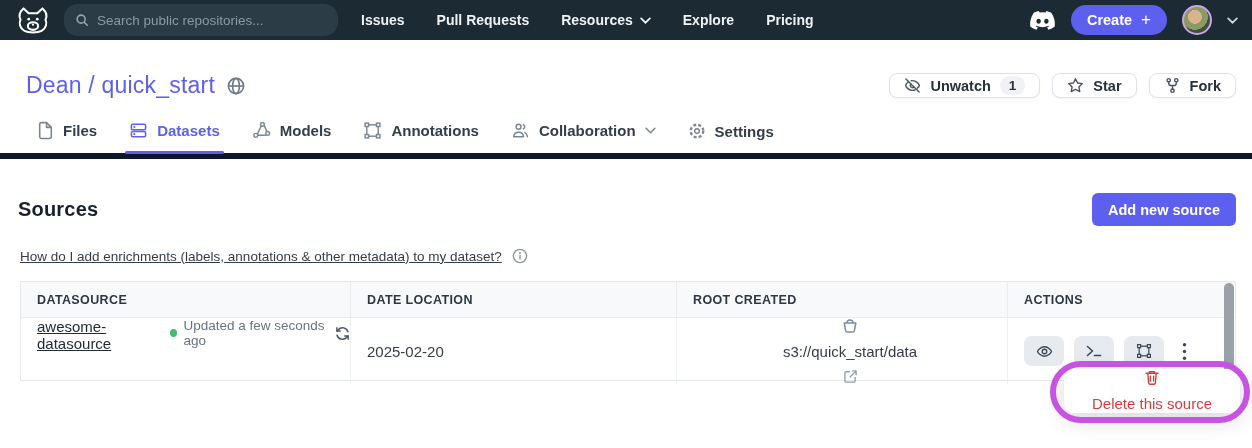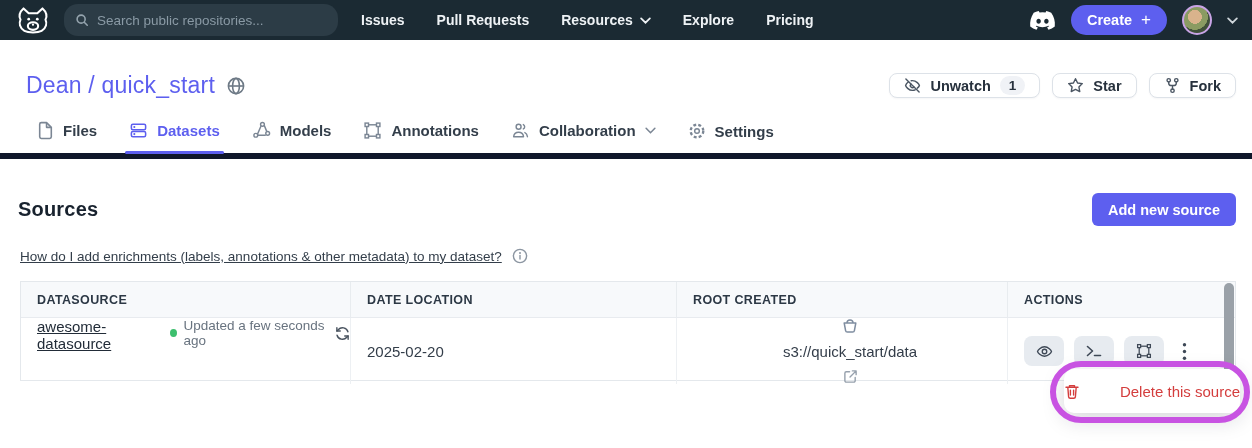--- a/index.html
+++ b/index.html
@@ -84,21 +84,21 @@
   .act-btn { width:40px; height:30px; background:#e7ebf0; border:none; border-radius:8px;
     display:flex; align-items:center; justify-content:center; color:#3e4856; cursor:pointer; }
   .kebab { width:20px; display:flex; align-items:center; justify-content:center; color:#3e4856;
     background:none; border:none; cursor:pointer; }
   .scroll-thumb { position:absolute; top:1px; right:1px; width:10px; height:92px; background:#9aa1a8;
     border-radius:6px; cursor:grab; z-index:1; }
 
   
   .del-popup { position:absolute; left:1064px; top:369px; width:176px; height:44px; background:#fff;
     border-radius:10px; box-shadow:0 6px 22px rgba(20,30,45,.18); display:flex; align-items:center;
-    justify-content:space-between; gap:9px; z-index:6; cursor:pointer; }
+    justify-content:flex-start; gap:9px; z-index:6; cursor:pointer;flex-direction:column; }
   .del-popup svg { color:#d43d3d; }
   .del-label { font-size:15px; color:#d43d3d; }
   .hl-ring { position:absolute; left:1050px; top:361px; width:200px; height:62px;
     border:6px solid #c853e2; border-radius:31px; z-index:7; pointer-events:none; }
 </style>
 </head>
 <body>
 
 <div class="navbar">
   <div class="logo">

